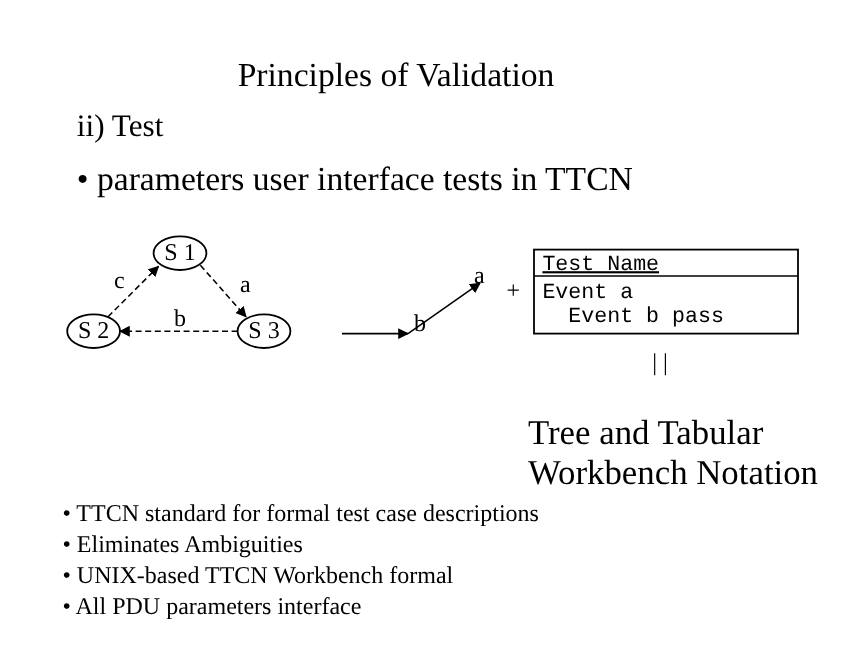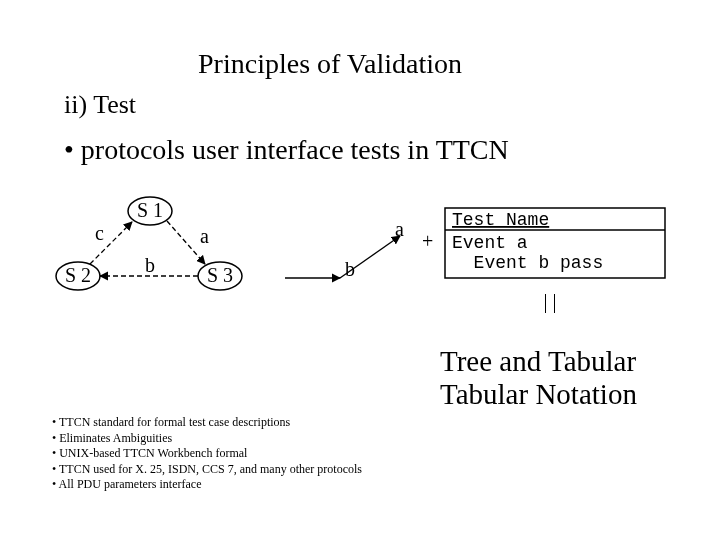--- a/index.html
+++ b/index.html
@@ -52,33 +52,33 @@
     position: absolute;
     top: 345px;
     left: 440px;
     font-size: 29px;
     line-height: 1.15;
   }
   .bullets2 {
     position: absolute;
     top: 415px;
     left: 52px;
-    font-size: 12px;
+    font-size: 20px;
     line-height: 1.3;
   }
   .bullets2 div::before {
     content: "• ";
   }
 </style>
 </head>
 <body>
 
 <div class="title">Principles of Validation</div>
 <div class="subhead">ii) Test</div>
-<div class="bullet1">•  protocols user interface tests in TTCN</div>
+<div class="bullet1">•  parameters user interface tests in TTCN</div>
 
 <svg class="diagram" viewBox="0 0 620 150">
   <defs>
     <marker id="arrow" viewBox="0 0 10 10" refX="9" refY="5" markerWidth="7" markerHeight="7" orient="auto-start-reverse">
       <path d="M 0 0 L 10 5 L 0 10 z" fill="#000"></path>
     </marker>
   </defs>
 
   <g>
 
@@ -117,22 +117,21 @@
     <text x="402" y="37" text-decoration="underline">Test Name</text>
     <text x="402" y="60">Event a</text>
     <text x="402" y="80" xml:space="preserve">  Event b pass</text>
   </g>
 
   <text x="500" y="120" font-family="Courier New, monospace" font-size="22" text-anchor="middle">|  |</text>
 </svg>
 
 <div class="caption">
   <div>Tree and Tabular</div>
-  <div>Tabular Notation</div>
+  <div>Workbench Notation</div>
 </div>
 
 <div class="bullets2">
   <div>TTCN standard for formal test case descriptions</div>
   <div>Eliminates Ambiguities</div>
   <div>UNIX-based TTCN Workbench formal</div>
-  <div>TTCN used for X. 25, ISDN, CCS 7, and many other protocols</div>
   <div>All PDU parameters interface</div>
 </div>
 
 </body></html>

